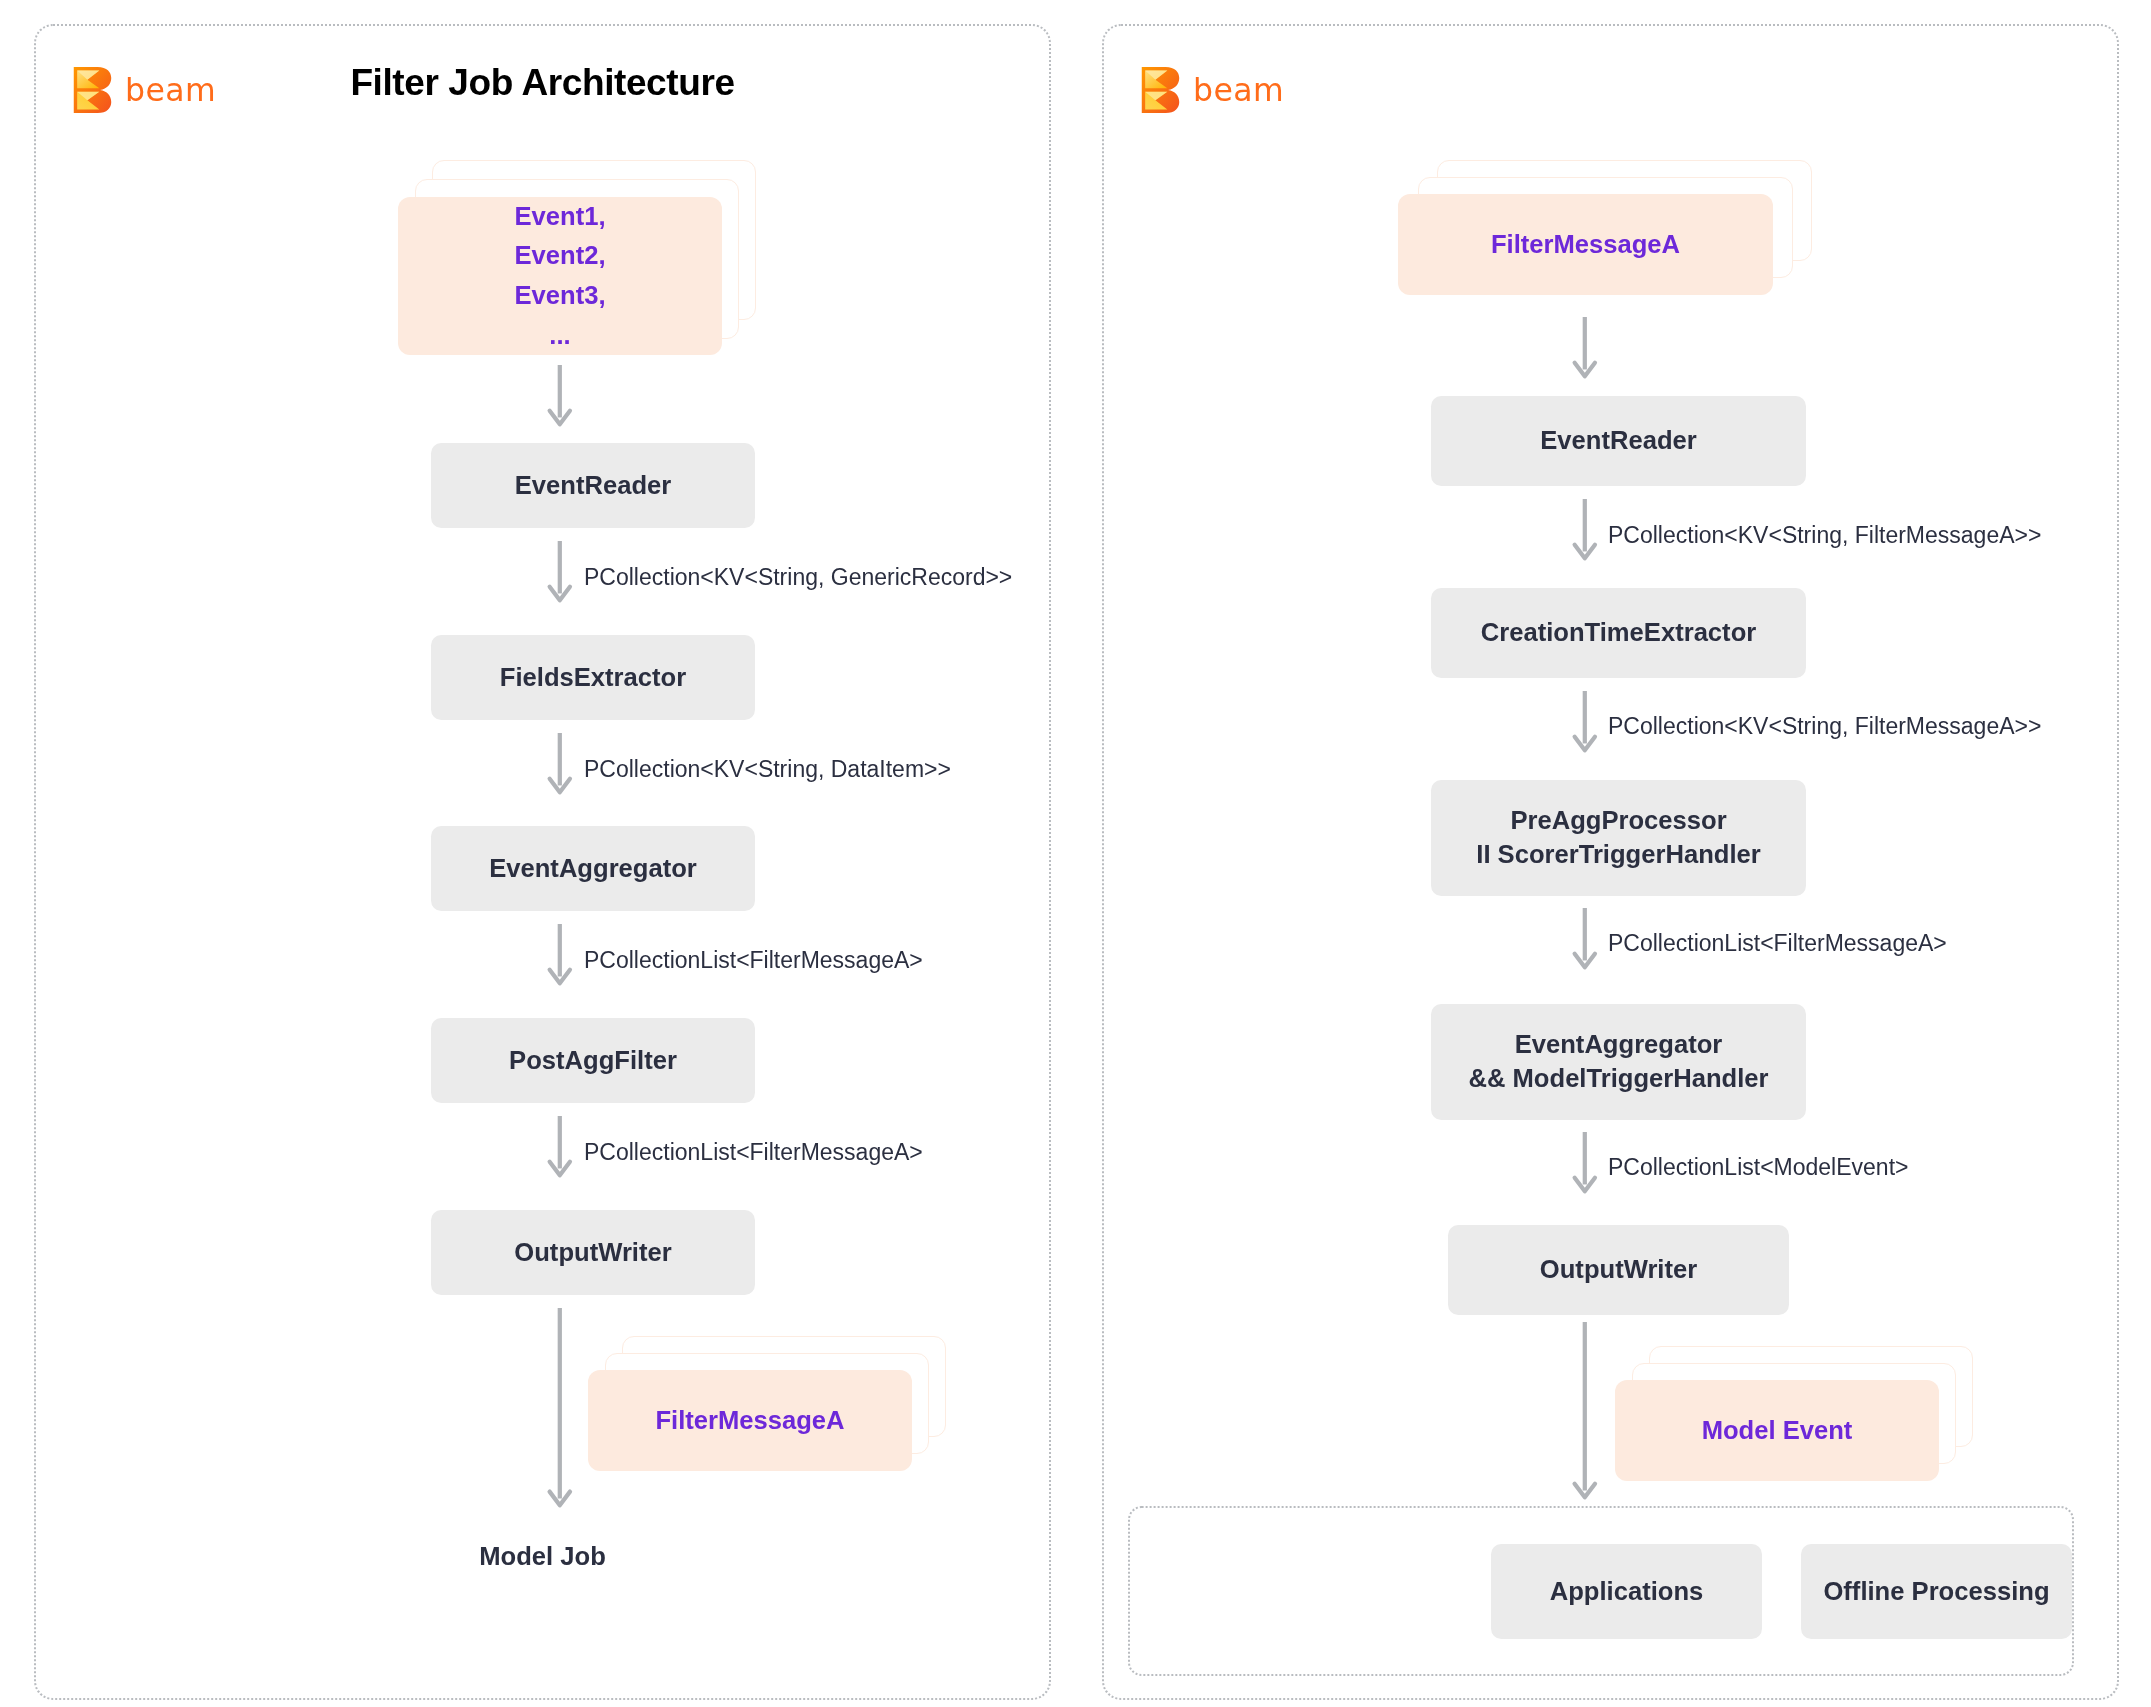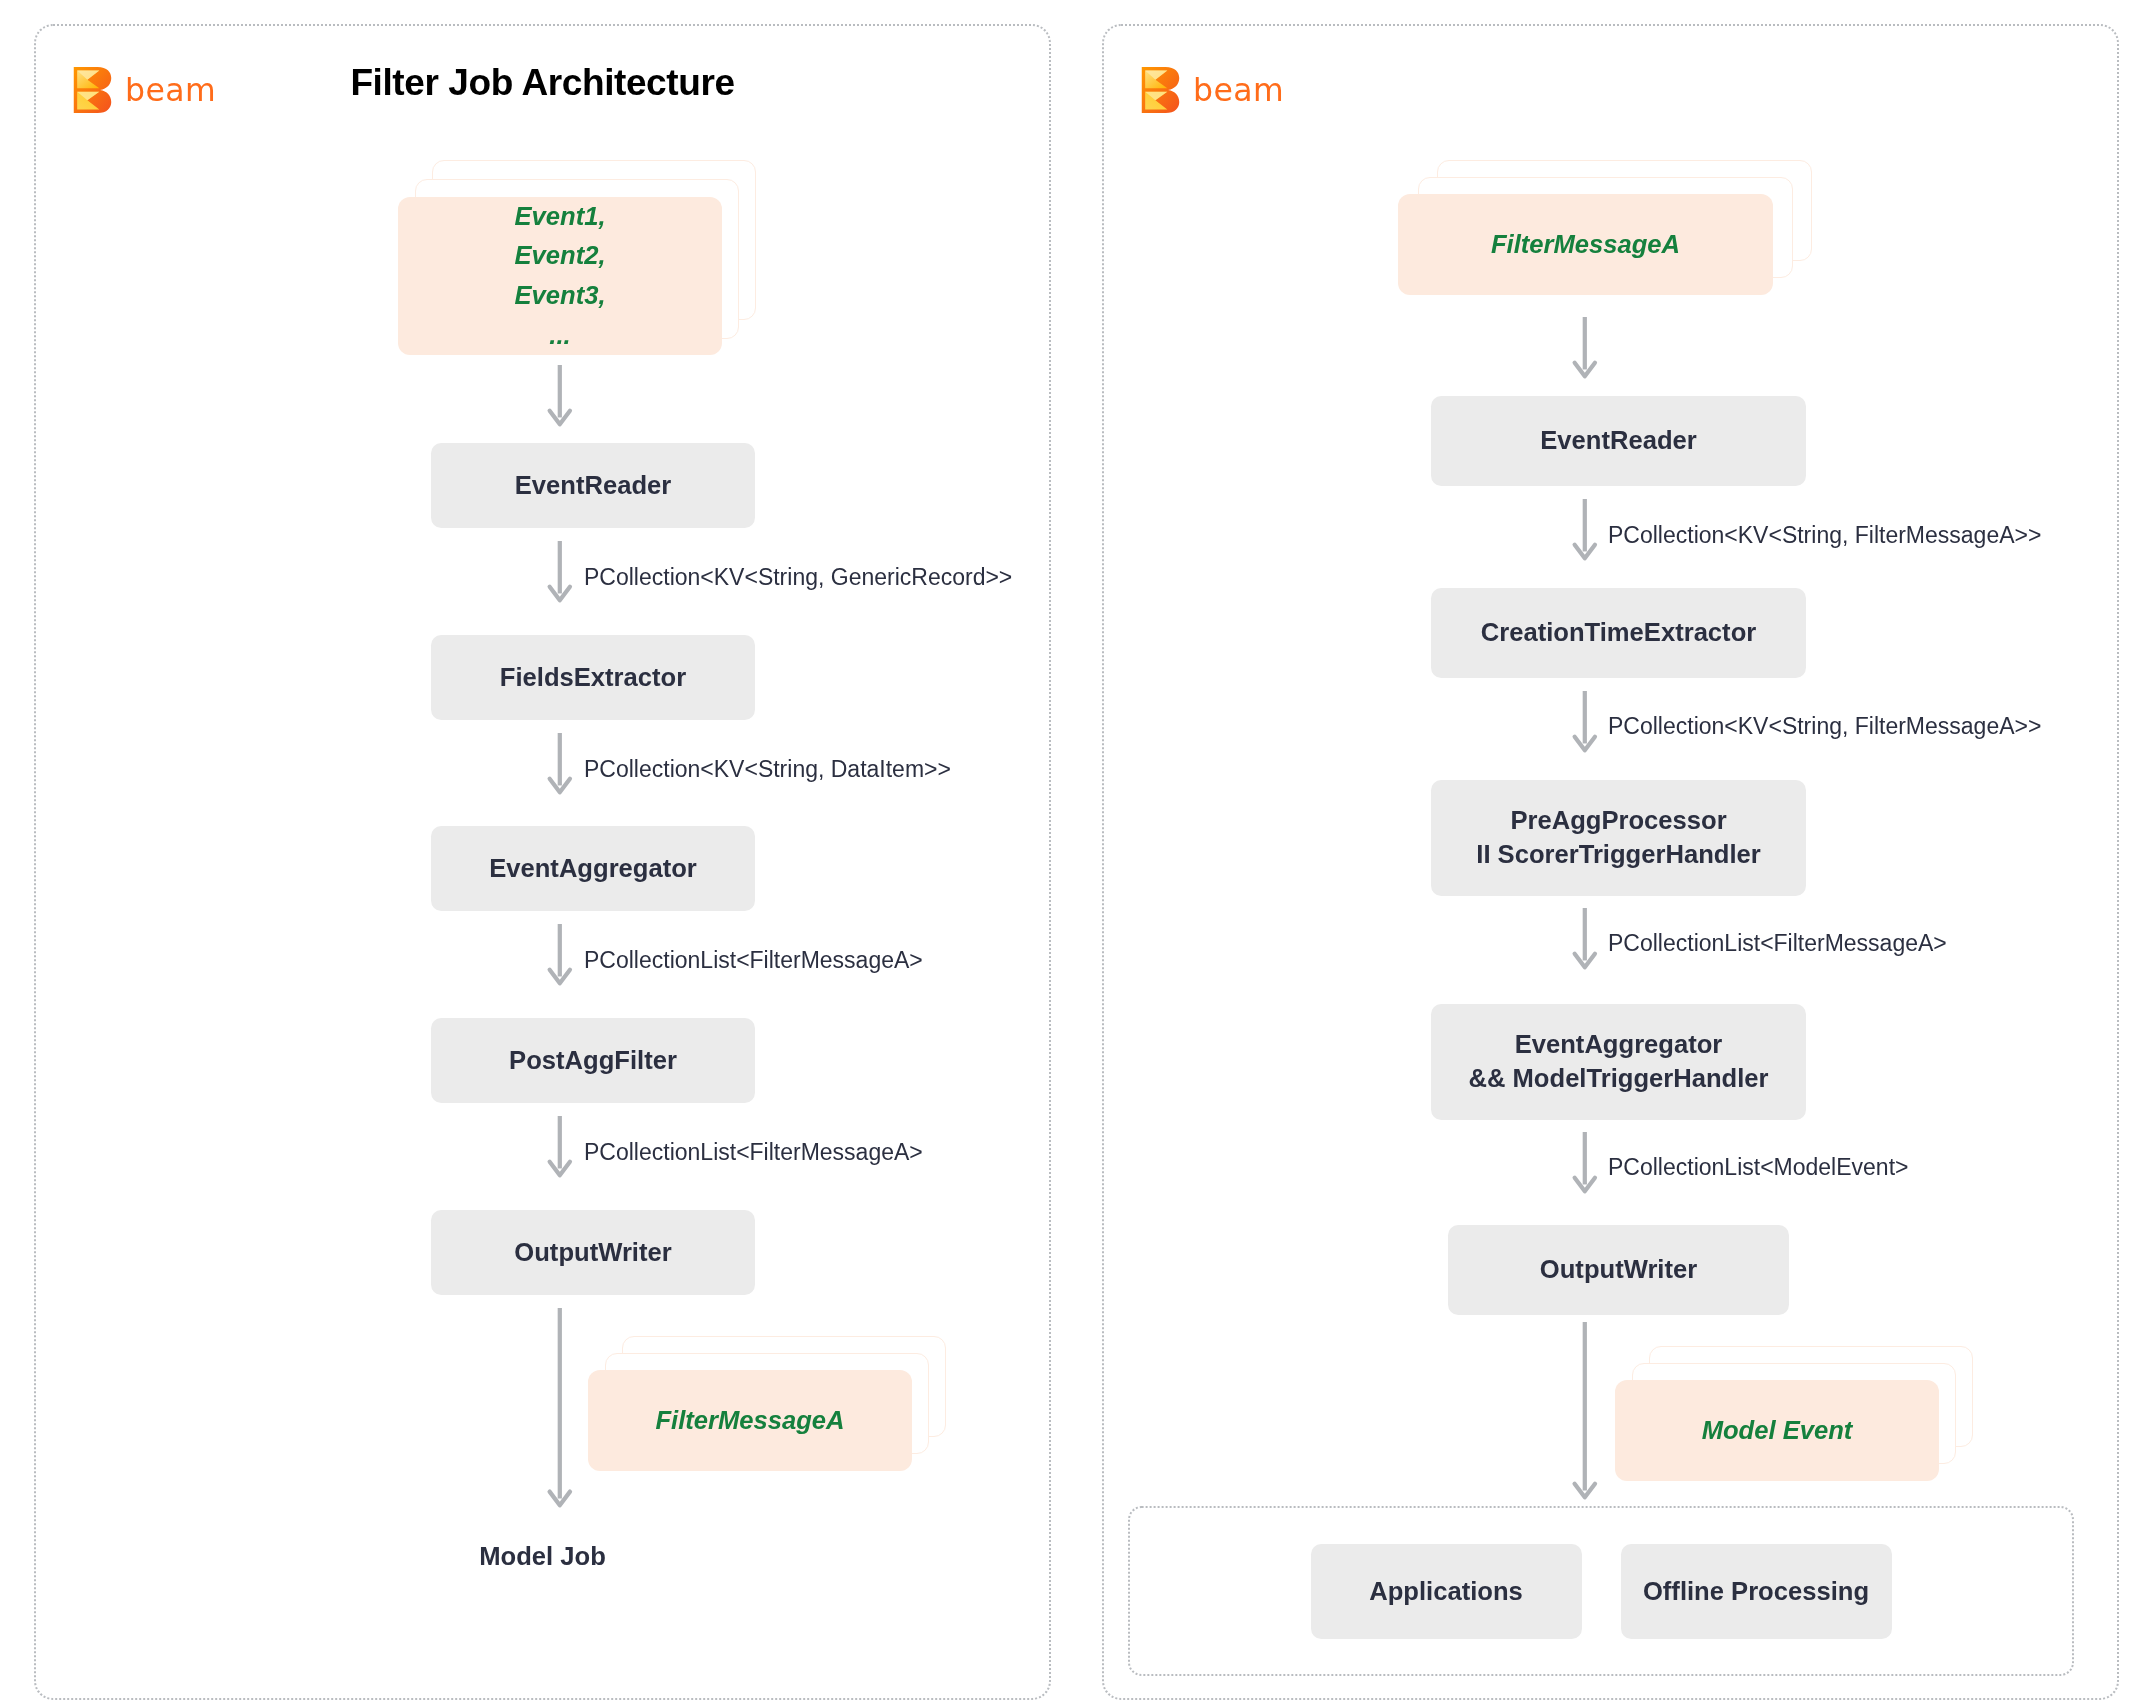--- a/index.html
+++ b/index.html
@@ -81,28 +81,27 @@
   .stack .sh {
     position: absolute;
     border: 1.7px solid #fdece1;
     border-radius: 12px;
     background: #fff;
   }
   .stack .front {
     position: absolute;
     background: #fdeade;
     border-radius: 12px;
-    color: #15803d;
+    color: #6d28d9;
     font-weight: bold;
     font-size: 25.6px;
     display: flex; align-items: center; justify-content: center;
     text-align: center;
     line-height: 1.55;
     white-space: pre-line;
-    font-style: italic;
   }
 
   
   .arrow { position: absolute; }
   .arrow svg { display: block; overflow: visible; }
   .edge-label {
     position: absolute;
     font-size: 23px;
     color: #2b2f40;
     white-space: nowrap;
@@ -116,21 +115,21 @@
     white-space: nowrap;
   }
 
   
   .consumer-group {
     position: absolute;
     border: 2.6px dotted #b9bcc0;
     border-radius: 13.6px;
     display: flex;
     align-items: center;
-    justify-content: center;
+    justify-content: flex-end;
     gap: 39px;
   }
   .consumer-box {
     background: #ebebeb;
     border-radius: 10.2px;
     color: #2b2f40;
     font-weight: bold;
     font-size: 25.6px;
     display: flex; align-items: center; justify-content: center;
     width: 271px; height: 95px;

